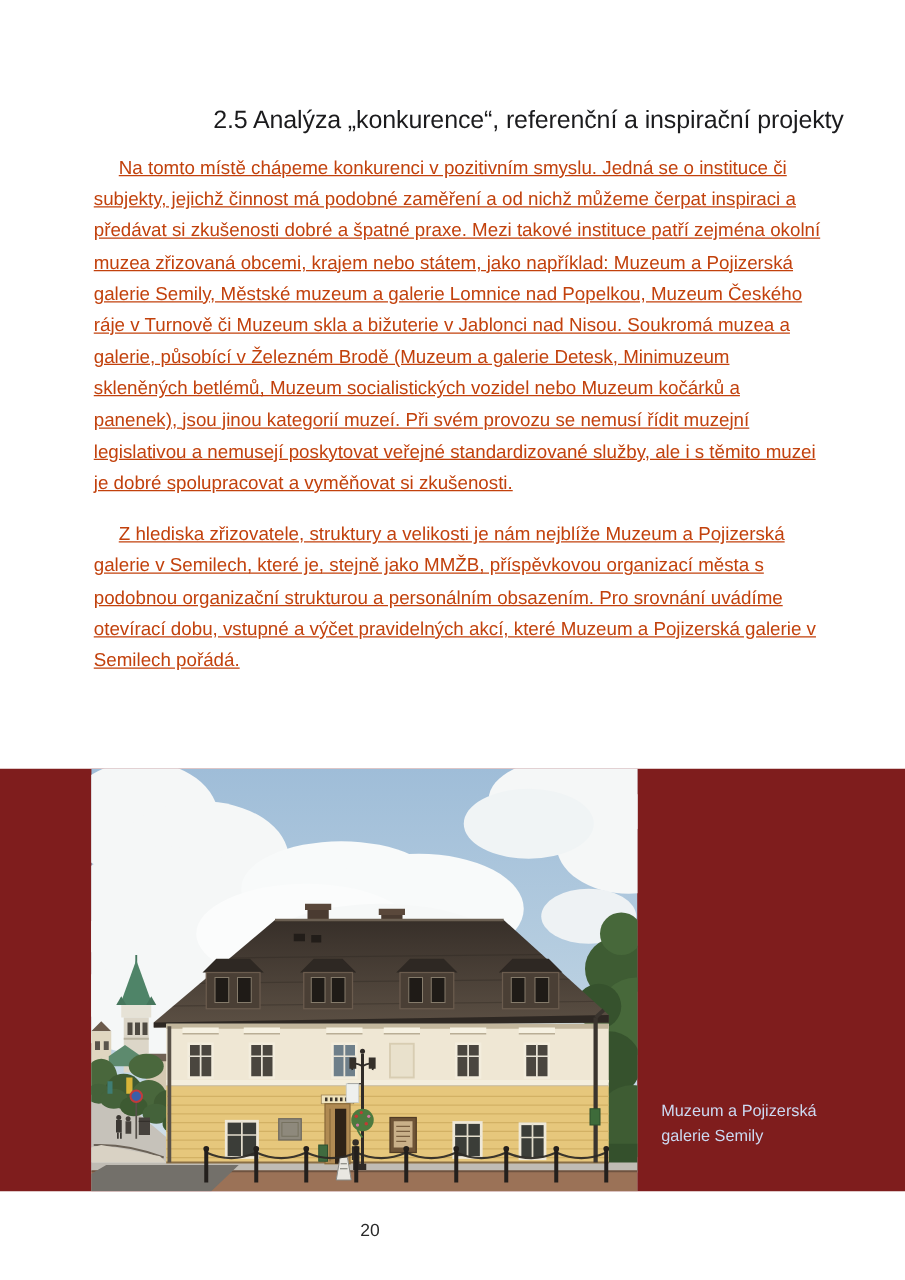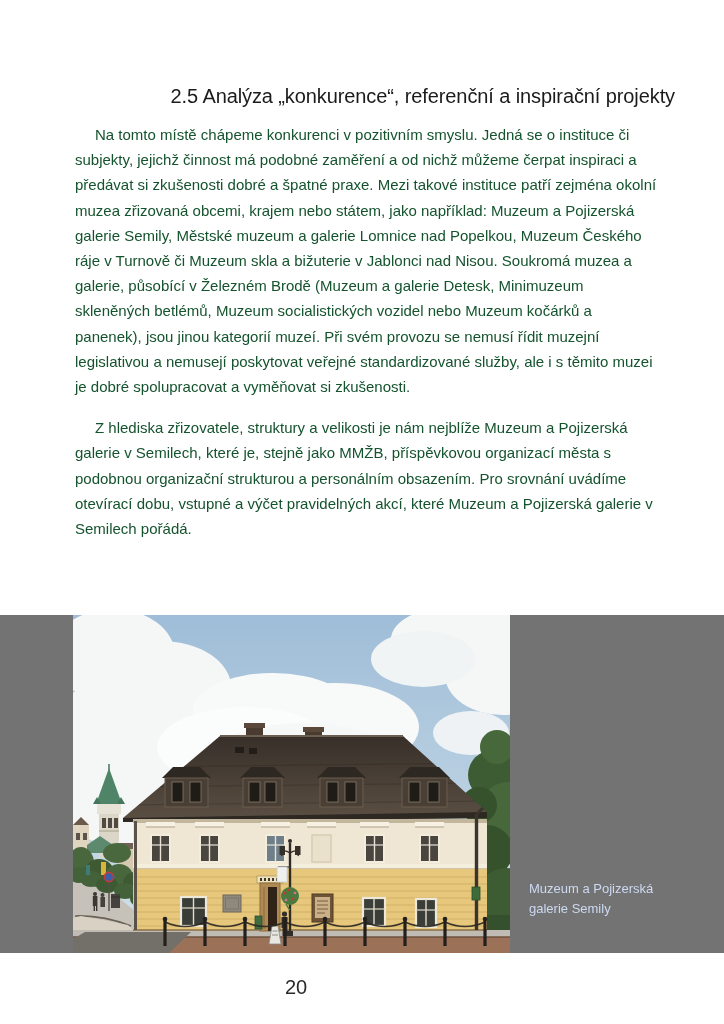--- a/index.html
+++ b/index.html
@@ -6,38 +6,38 @@
   .page{
     position:relative;width:724px;height:1024px;background:#ffffff;overflow:hidden;
     font-family:"Liberation Sans",sans-serif;
   }
   .heading{
     position:absolute;left:75px;top:72px;width:600px;
     font-size:20px;font-weight:500;letter-spacing:-0.1px;color:#1b1b1d;text-align:right;
   }
   .body-text{
     position:absolute;left:75px;top:122px;width:586px;
-    font-size:15px;line-height:25.2px;color:#14532d;text-align:left;
+    font-size:15px;line-height:25.2px;color:#c2410c;text-align:left;text-decoration:underline;
   }
   .body-text p{margin:0;text-indent:20px;}
   .body-text p + p{margin-top:16px;}
   .banner{
     position:absolute;left:0;top:615px;width:724px;height:338px;
-    background:#737373;
+    background:#7f1d1d;
   }
   .photo{
     position:absolute;left:73px;top:0;width:437px;height:338px;display:block;
   }
   .caption{
     position:absolute;left:529px;top:264px;width:150px;
     font-size:13px;line-height:20px;color:#ccd9f1;
   }
   .page-number{
     position:absolute;left:0;top:976px;width:592px;text-align:center;
-    font-size:20px;color:#2a2a2a;
+    font-size:14px;color:#2a2a2a;
   }
 </style>
 </head>
 <body>
 
 <div class="page">
 
   <h1 class="heading">2.5 Analýza „konkurence“, referenční a inspirační projekty</h1>
 
   <div class="body-text">

